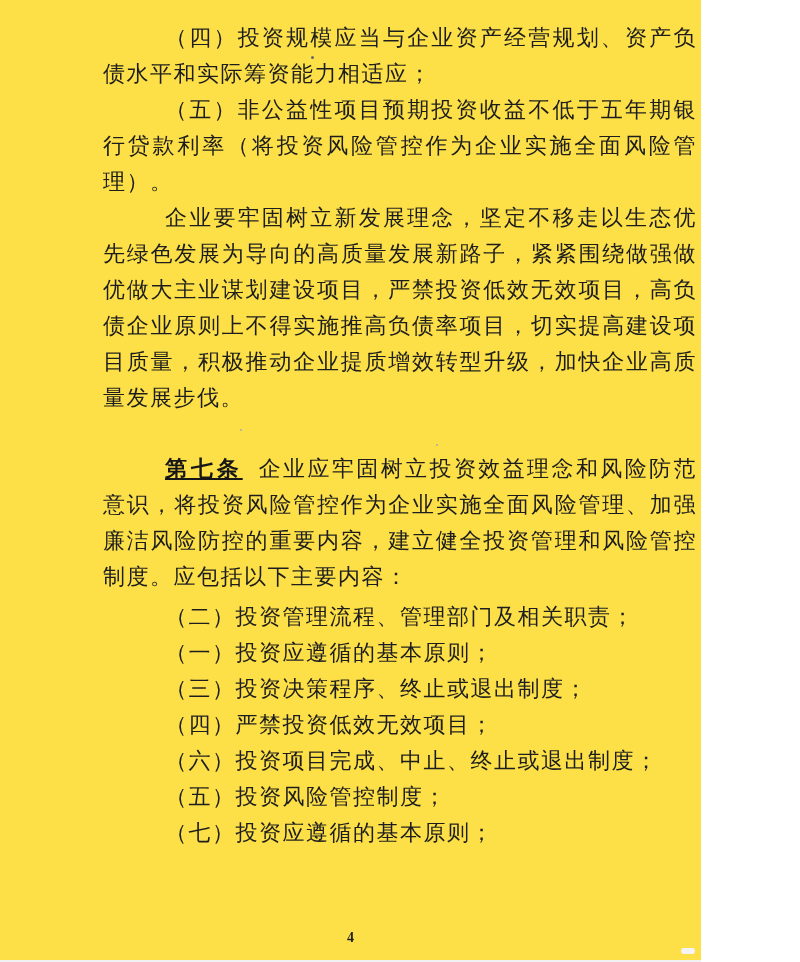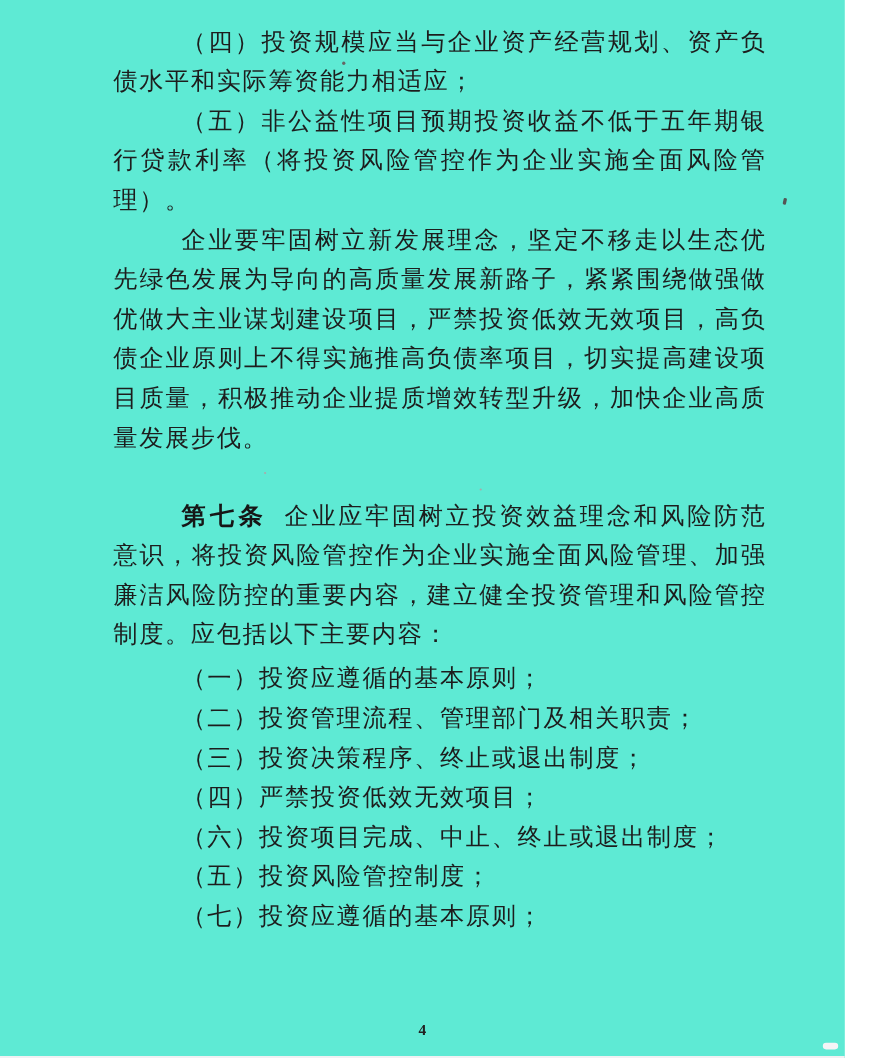--- a/index.html
+++ b/index.html
@@ -2,23 +2,23 @@
 <html><head>
 <meta charset="utf-8">
 <style>
   html, body {
     margin: 0;
     padding: 0;
     background: #ffffff;
   }
   .page {
     position: relative;
-    width: 768px;
+    width: 701px;
     height: 962px;
-    background: #5eead4;
+    background: #fde047;
     overflow: hidden;
     font-family: "Liberation Serif", "DejaVu Serif", serif;
   }
   .text-col {
     position: absolute;
     left: 103px;
     top: 20px;
     width: 594px;
   }
   .para {
@@ -45,20 +45,21 @@
   }
   .article-para {
     margin-top: 35px;
   }
   .article-label {
     font-family: "Liberation Sans", "DejaVu Sans", sans-serif;
     font-weight: bold;
     letter-spacing: 3px;
     margin-right: 16px;
     color: #161616;
+    text-decoration: underline;
   }
   .list-block {
     margin-top: 4px;
   }
   .list-item {
     margin: 0;
     font-size: 22px;
     line-height: 36px;
     letter-spacing: 1.5px;
     color: #1d1d1d;
@@ -120,22 +121,22 @@
     <p class="para">（五）非公益性项目预期投资收益不低于五年期银行贷款利率（将投资风险管控作为企业实施全面风险管理）。</p>
 
     <p class="para">企业要牢固树立新发展理念，坚定不移走以生态优先绿色发展为导向的高质量发展新路子，紧紧围绕做强做优做大主业谋划建设项目，严禁投资低效无效项目，高负债企业原则上不得实施推高负债率项目，切实提高建设项目质量，积极推动企业提质增效转型升级，加快企业高质量发展步伐。</p>
 
 
     <p class="para article-para">
       <span class="article-label">第七条</span><span>企业应牢固树立投资效益理念和风险防范意识，将投资风险管控作为企业实施全面风险管理、加强廉洁风险防控的重要内容，建立健全投资管理和风险管控制度。应包括以下主要内容：</span>
     </p>
 
     <div class="list-block">
+      <p class="list-item">（二）投资管理流程、管理部门及相关职责；</p>
       <p class="list-item">（一）投资应遵循的基本原则；</p>
-      <p class="list-item">（二）投资管理流程、管理部门及相关职责；</p>
       <p class="list-item">（三）投资决策程序、终止或退出制度；</p>
       <p class="list-item">（四）严禁投资低效无效项目；</p>
       <p class="list-item">（六）投资项目完成、中止、终止或退出制度；</p>
       <p class="list-item">（五）投资风险管控制度；</p>
       <p class="list-item">（七）投资应遵循的基本原则；</p>
     </div>
 
   </div>
 
   <div class="page-number">4</div>

